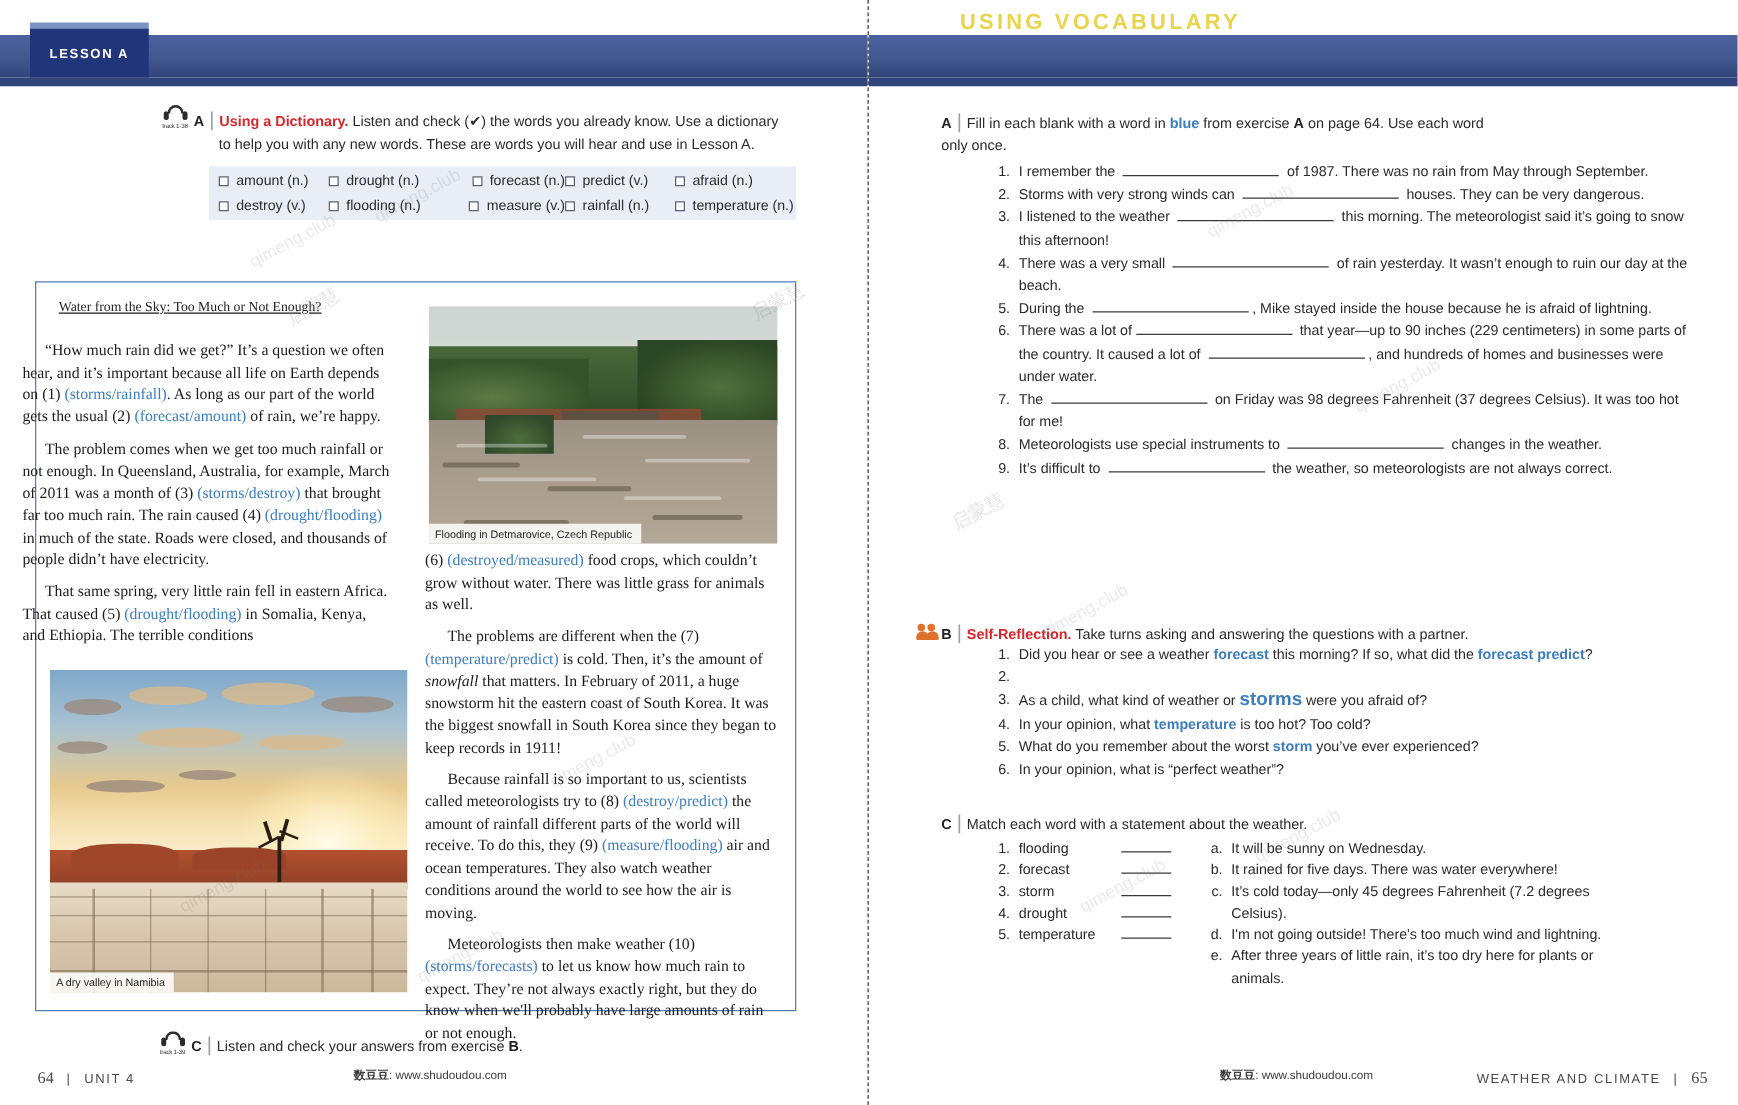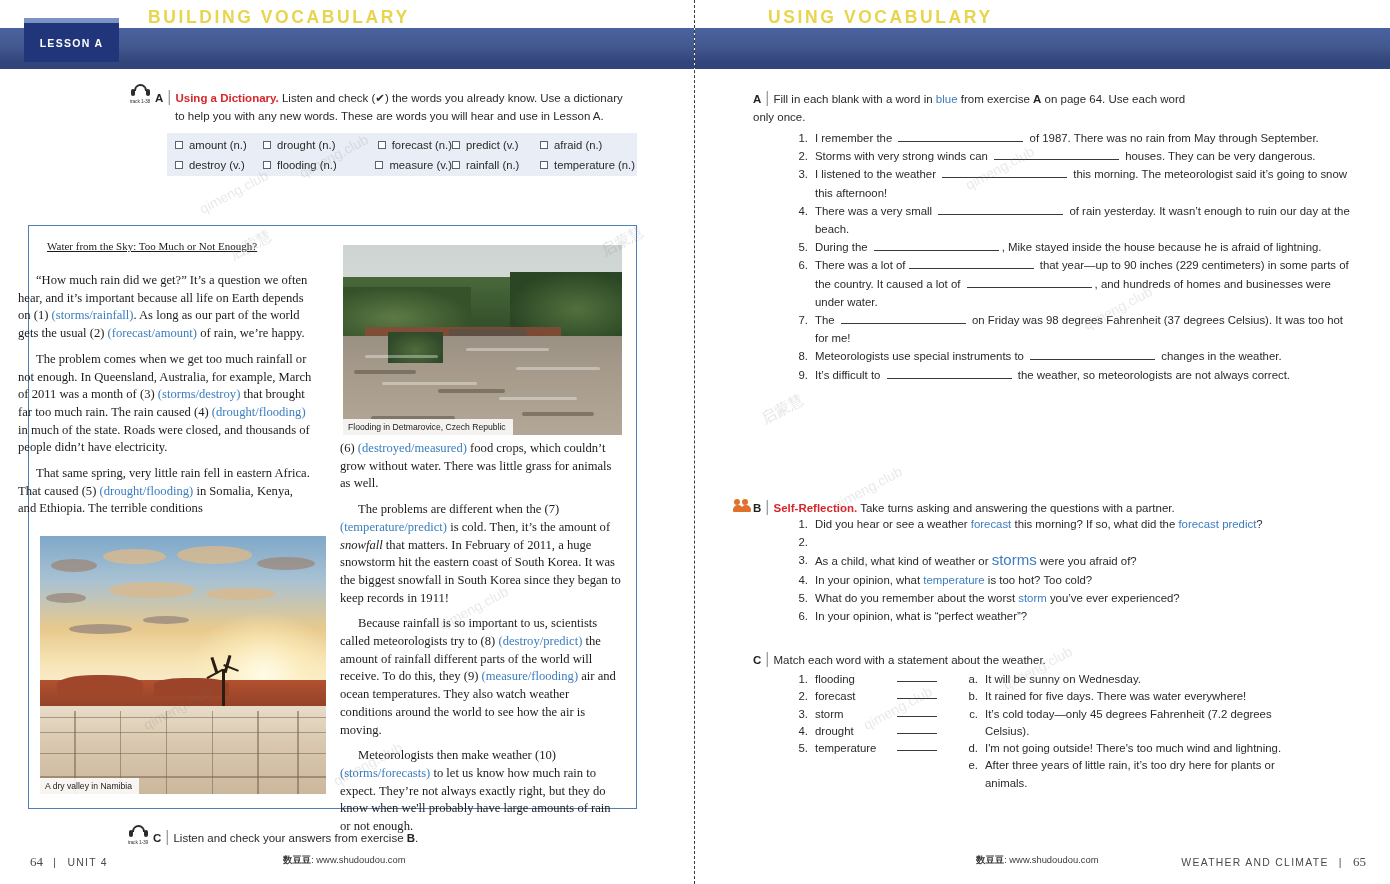--- a/index.html
+++ b/index.html
@@ -57,21 +57,21 @@
     background: #7d92c4; z-index: 4;
   }
 
   
   .blk { position: absolute; }
   .ex-label {
     font-weight: bold; font-size: 11.5px; color: #222;
   }
   .ex-bar { color: #9aa0a8; font-weight: normal; padding: 0 4px; }
   .red { color: #d7262b; font-weight: bold; }
-  .blue { color: #3b7dbf; font-weight: normal; }
+  .blue { color: #3b7dbf; font-weight: bold; }
   .body-txt { font-size: 11.5px; color: #2a2a2a; line-height: 17.5px; }
 
   
   .track-icon { position: absolute; width: 30px; text-align: center; }
   .hp { width: 19px; height: 13px; position: relative; margin: 0 auto; }
   .hp .band {
     position: absolute; left: 3px; top: 0; width: 13px; height: 7px;
     border: 2px solid #2b2b2b; border-bottom: none;
     border-radius: 7px 7px 0 0;
   }
@@ -231,21 +231,20 @@
 <div class="spread">
 
   <div class="page page-left">
 
     <div class="hdr-wrap">
       <div class="hdr-bar"></div>
       <div class="hdr-underline"></div>
     </div>
     <div class="lesson-tab-top"></div>
     <div class="lesson-tab">LESSON A</div>
-    <div class="hdr-title hdr-title-left">BUILDING VOCABULARY</div>
 
     <div class="track-icon" style="left:125px; top:84px;">
       <div class="hp">
         <div class="band"></div>
           <div class="earL"></div>
           <div class="earR"></div>
       </div>
       <div class="track-no">track 1-38</div>
     </div>
     <div class="blk" style="left:155px; top:88px; width:485px;">

